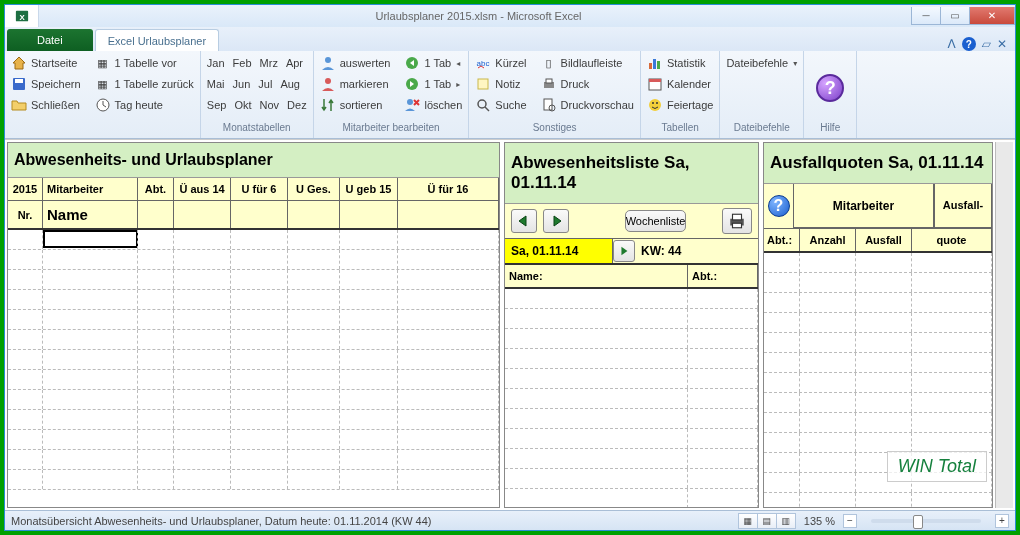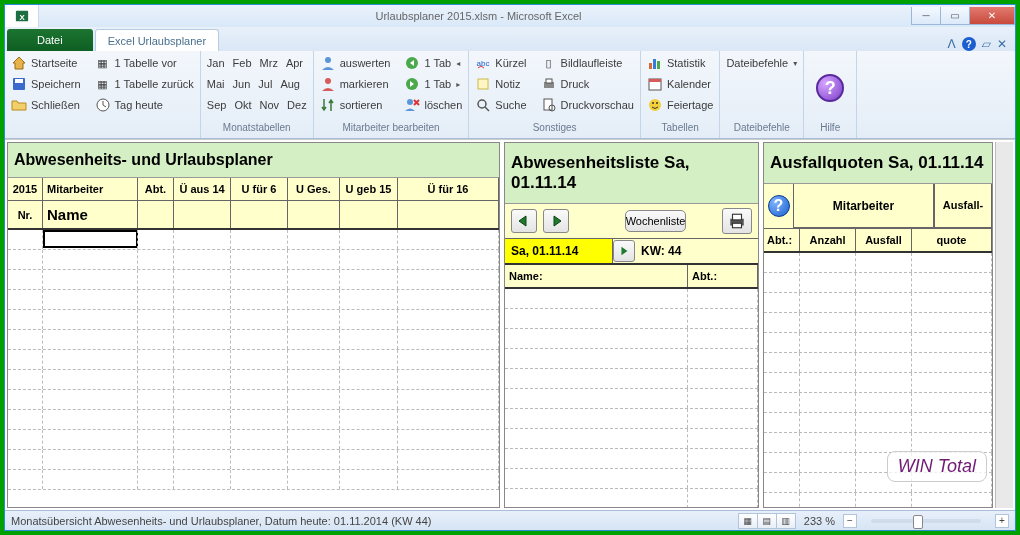--- a/index.html
+++ b/index.html
@@ -84,21 +84,21 @@
 
   
   .statusbar { height:20px; background:linear-gradient(#e8f0fa,#d6e4f4); border-top:1px solid #a9bed6; display:flex; align-items:center; font-size:11px; color:#444; padding:0 6px; gap:8px;}
   .statusbar .flex { flex:1; }
   .viewbtns { display:flex; gap:0;}
   .viewbtn { width:20px; height:16px; border:1px solid #b0c4dc; background:linear-gradient(#fff,#e8eef7); display:flex; align-items:center; justify-content:center; font-size:9px; margin-left:-1px;}
   .zoom-slider { width:110px; height:4px; background:#cfdcec; border-radius:2px; position:relative; margin:0 6px;}
   .zoom-slider::after{content:"";position:absolute;left:38%;top:-4px;width:8px;height:12px;background:#fff;border:1px solid #888;border-radius:2px;}
   .zbtn { width:14px; height:14px; border:1px solid #b0c4dc; background:#fff; display:flex; align-items:center; justify-content:center; font-size:10px;}
 
-  .watermark { position:absolute; right:28px; bottom:28px; font-size:18px; color:#701a75; border:1px solid #ccc; padding:4px 10px; border-radius:8px; background:rgba(255,255,255,.75); font-style:italic;}
+  .watermark { position:absolute; right:28px; bottom:28px; font-size:18px; color:#15803d; border:1px solid #ccc; padding:4px 10px; border-radius:0; background:rgba(255,255,255,.75); font-style:italic;}
 </style>
 </head>
 <body>
 
 <div class="outer-frame">
 <div class="window">
 
   <div class="titlebar">
     <div class="sys-icon">
       <svg viewBox="0 0 16 16">
@@ -756,20 +756,20 @@
   </div>
 
   <div class="statusbar">
     <span>Monatsübersicht Abwesenheits- und Urlaubsplaner, Datum heute: 01.11.2014 (KW 44)</span>
     <span class="flex"></span>
     <div class="viewbtns">
       <div class="viewbtn">▦</div>
       <div class="viewbtn">▤</div>
       <div class="viewbtn">▥</div>
     </div>
-    <span>233 %</span>
+    <span>135 %</span>
     <div class="zbtn">−</div>
     <div class="zoom-slider"></div>
     <div class="zbtn">+</div>
   </div>
 
 </div>
 </div>
 
 </body></html>

